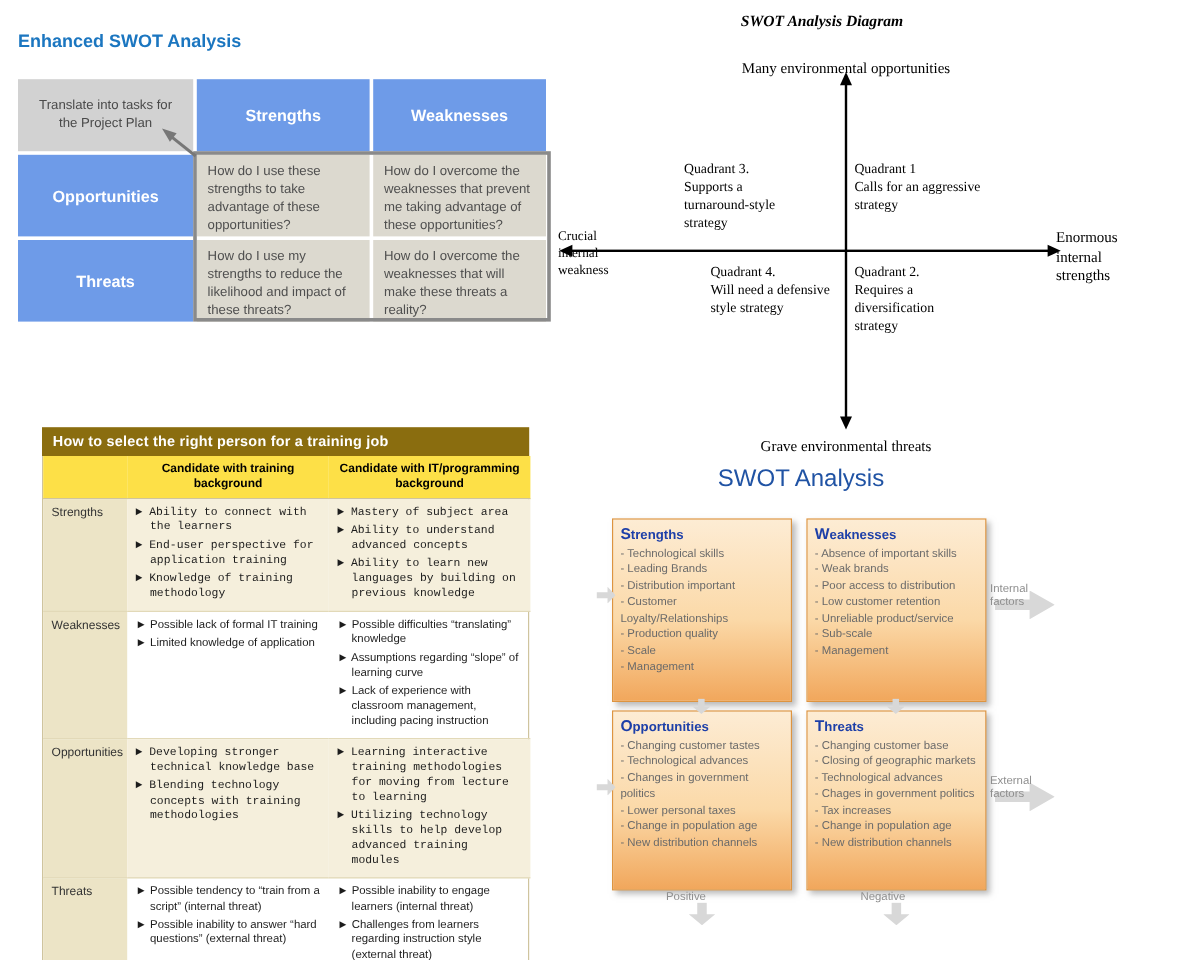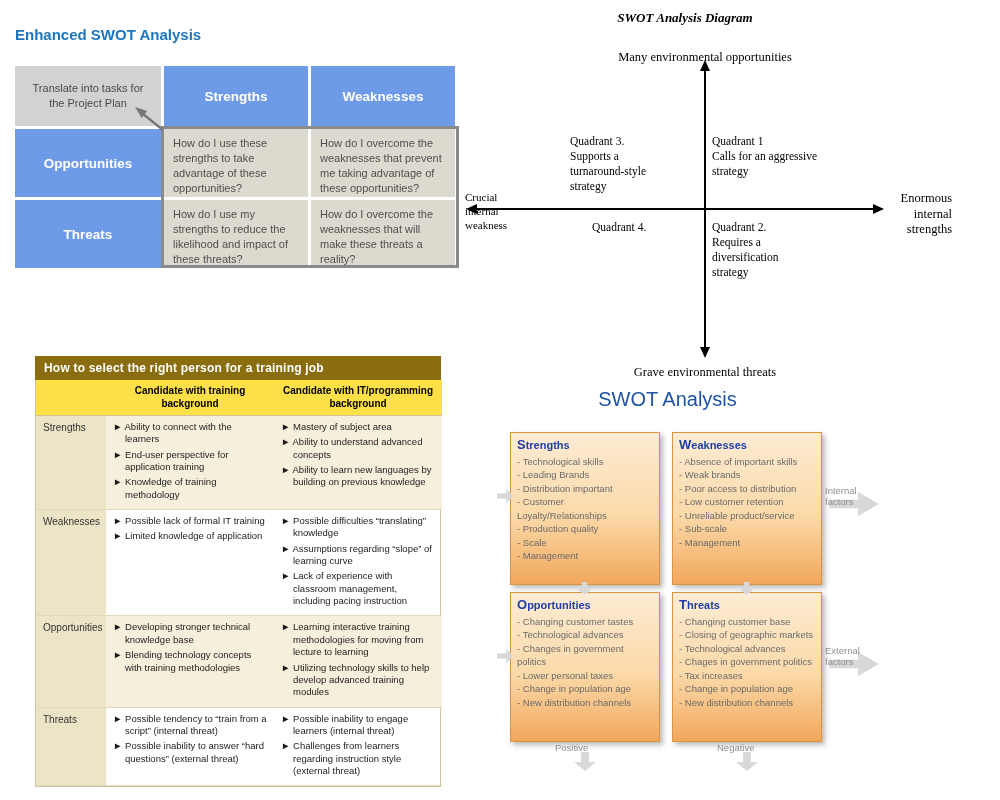--- a/index.html
+++ b/index.html
@@ -22,21 +22,21 @@
   .earrow { position:absolute; left:112px; top:74px; }
 
   
   .quadrant { position:absolute; left:460px; top:8px; width:535px; height:372px;
            font-family:"Liberation Serif", serif; color:#000; }
   .q-title { position:absolute; left:70px; top:2px; width:310px; text-align:center;
            font-style:italic; font-weight:bold; font-size:13px; }
   .q-axis-top { position:absolute; left:95px; top:42px; width:300px; text-align:center; font-size:12.5px; }
   .q-axis-bottom { position:absolute; left:95px; top:357px; width:300px; text-align:center; font-size:12.5px; }
   .q-axis-left { position:absolute; left:5px; top:183px; width:54px; font-size:11px; line-height:1.25; }
-  .q-axis-right { position:absolute; left:420px; top:183px; width:72px; font-size:12.5px; line-height:1.25;text-align:right; }
+  .q-axis-right { position:absolute; left:420px; top:183px; width:72px; font-size:12.5px; line-height:1.25; }
   .vaxis { position:absolute; left:244px; top:62px; width:2px; height:280px; background:#000; }
   .haxis { position:absolute; left:16px; top:200px; width:398px; height:2px; background:#000; }
   .ah { position:absolute; width:0; height:0; }
   .ah-up    { left:240px; top:52px;  border-left:5px solid transparent; border-right:5px solid transparent; border-bottom:11px solid #000; }
   .ah-down  { left:240px; top:339px; border-left:5px solid transparent; border-right:5px solid transparent; border-top:11px solid #000; }
   .ah-left  { left:6px;   top:196px; border-top:5px solid transparent; border-bottom:5px solid transparent; border-right:11px solid #000; }
   .ah-right { left:413px; top:196px; border-top:5px solid transparent; border-bottom:5px solid transparent; border-left:11px solid #000; }
   .quad { position:absolute; font-size:11.5px; line-height:1.3; }
   .q3 { left:110px; top:126px; width:106px; }
   .q1 { left:252px; top:126px; width:116px; }
@@ -46,21 +46,21 @@
   
   .training { position:absolute; left:35px; top:356px; width:406px; }
   .t-titlebar { background:var(--gold,#8a6d0f); color:#fff; font-weight:bold; font-size:12px;
            padding:5px 9px; letter-spacing:0.2px; }
   .t-grid { display:grid; grid-template-columns:70px 168px 168px; border:1px solid #cfc49e; border-top:none; background:#fff; }
   .t-colhead { font-size:10px; font-weight:bold; text-align:center; padding:5px 4px;
            border-bottom:1px solid #cfc49e; background:#fde047; line-height:1.25; }
   .t-label { background:var(--label-beige,#ece4c6); font-size:10px; color:#333;
            padding:6px 4px 6px 7px; border-bottom:1px solid #e2d9b8; }
   .t-cell { font-size:9.5px; color:#1c1c1c; padding:5px 7px; line-height:1.3; border-bottom:1px solid #e2d9b8; }
-  .t-alt { background:var(--beige,#f5efdc); }
+  .t-alt { background:var(--beige,#f5efdc);font-family:Liberation Mono, monospace; }
   .bullet-item { padding-left:12px; text-indent:-12px; margin-bottom:3px; }
 
   
   .swotboxes { position:absolute; left:495px; top:386px; width:400px; height:410px; }
   .sb-title { position:absolute; left:0; top:2px; width:345px; text-align:center;
            font-size:20px; color:var(--swot-title-blue,#2053a4); }
   .swot-box { position:absolute; width:150px; border:1px solid var(--box-border,#dd9440);
            background:linear-gradient(180deg,#fdecd4 0%, #fbd9a8 55%, #f1a75c 100%);
            box-shadow:3px 3px 5px rgba(130,130,130,0.55); padding:4px 6px; }
   .swot-box-title { font-size:11px; font-weight:bold; color:var(--box-title-blue,#1d3fa8); margin-bottom:3px; }
@@ -128,20 +128,21 @@
     <div class="quad q3">
       <div class="quad-name">Quadrant 3.</div>
       <div class="quad-desc">Supports a turnaround-style strategy</div>
     </div>
     <div class="quad q1">
       <div class="quad-name">Quadrant 1</div>
       <div class="quad-desc">Calls for an aggressive strategy</div>
     </div>
     <div class="quad q4">
       <div class="quad-name">Quadrant 4.</div>
+      <div class="quad-desc">Will need a defensive style strategy</div>
     </div>
     <div class="quad q2">
       <div class="quad-name">Quadrant 2.</div>
       <div class="quad-desc">Requires a diversification strategy</div>
     </div>
   </div>
 
   <div class="training">
     <div class="t-titlebar">How to select the right person for a training job</div>
     <div class="t-grid">

